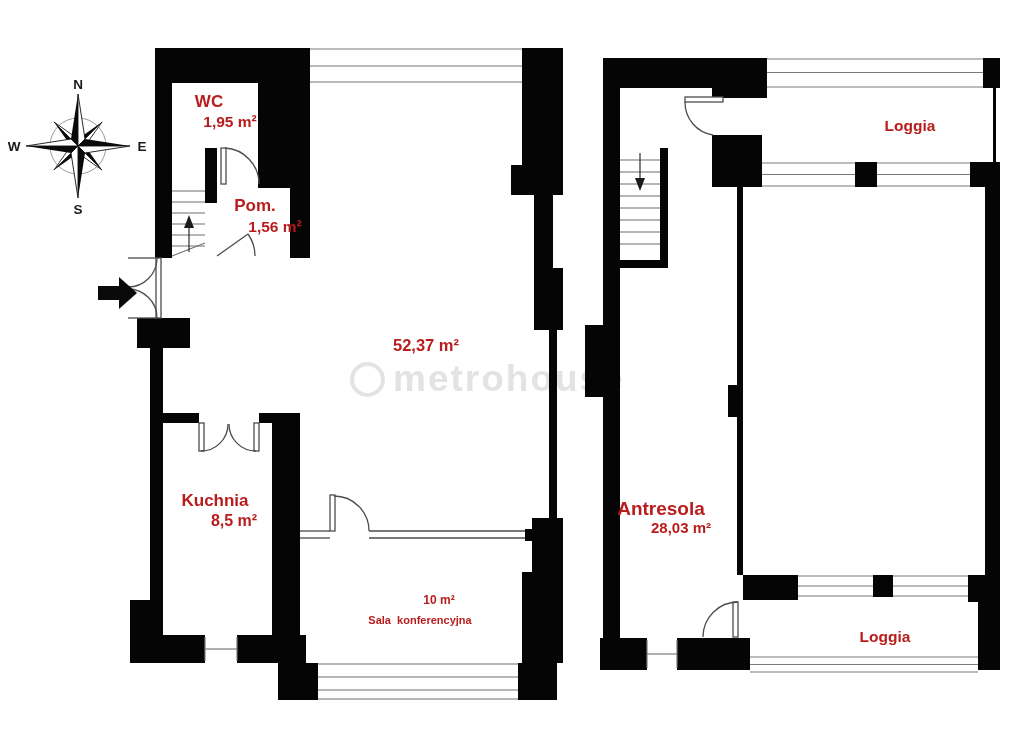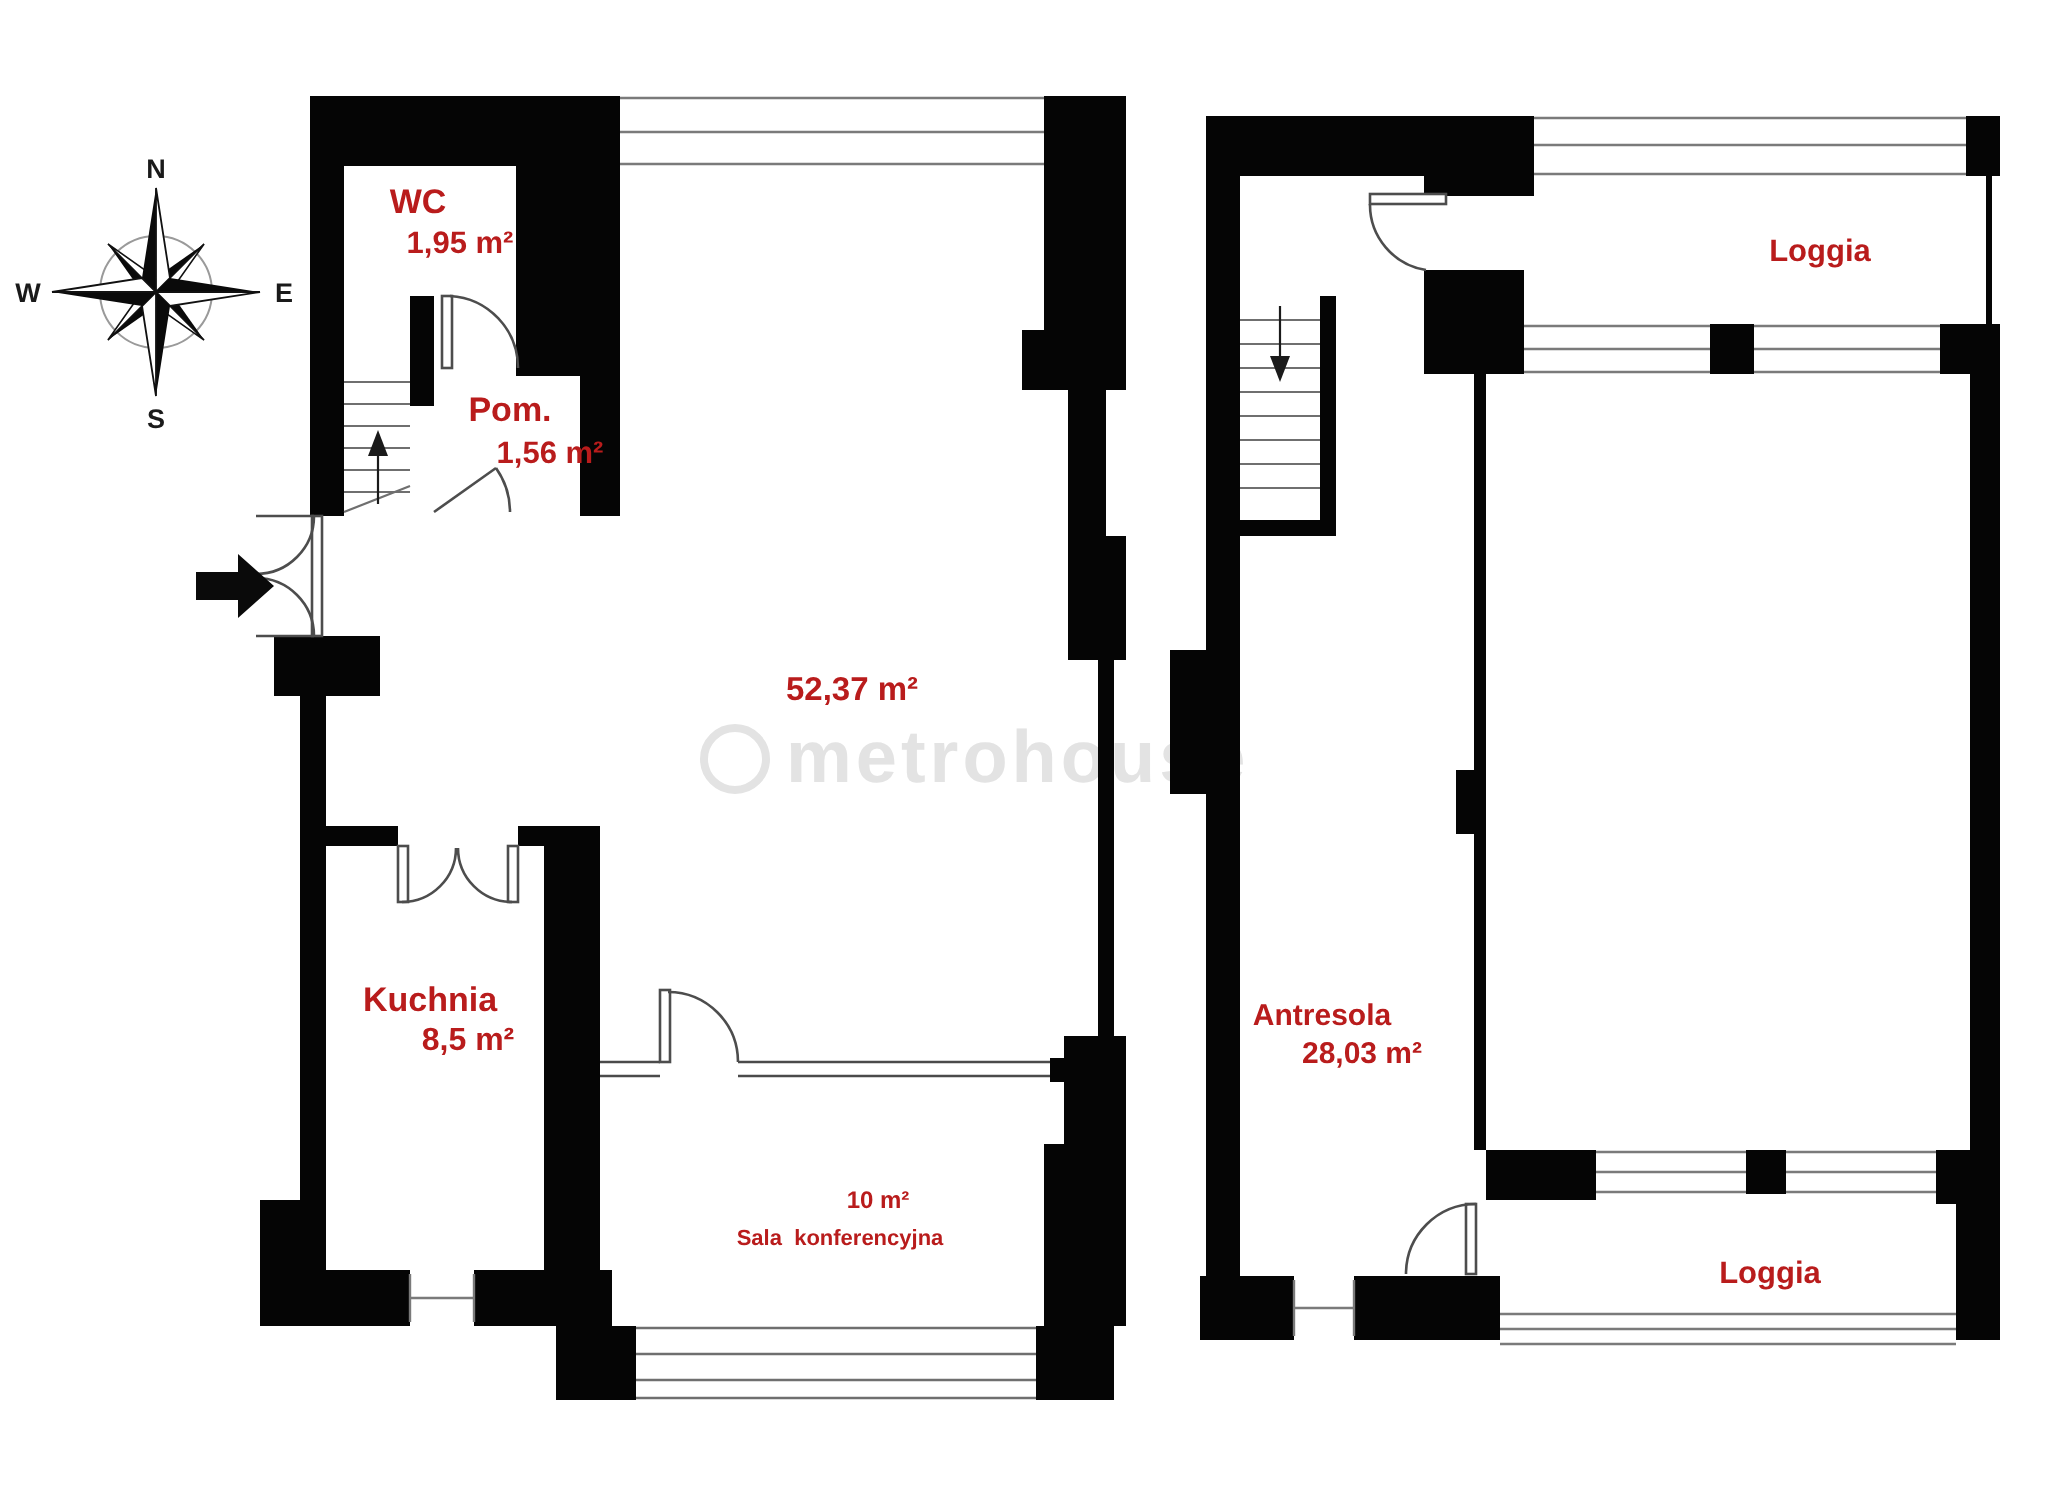--- a/index.html
+++ b/index.html
@@ -276,20 +276,20 @@
   <div class="lbl rm-area" style="left:255px;top:227px;font-size:15.5px;">1,56 m²</div>
 
   <div class="lbl rm-area" style="left:406px;top:345px;font-size:16.5px;">52,37 m²</div>
 
   <div class="lbl rm-name" style="left:215px;top:500px;font-size:17px;">Kuchnia</div>
   <div class="lbl rm-area" style="left:214px;top:521px;font-size:16px;">8,5 m²</div>
 
   <div class="lbl rm-name" style="left:420px;top:620px;font-size:11px;">Sala  konferencyjna</div>
   <div class="lbl rm-area" style="left:419px;top:600px;font-size:12px;">10 m²</div>
 
-  <div class="lbl rm-name" style="left:661px;top:508px;font-size:15px;">Antresola</div>
+  <div class="lbl rm-name" style="left:661px;top:508px;font-size:19px;">Antresola</div>
   <div class="lbl rm-area" style="left:661px;top:527px;font-size:15px;">28,03 m²</div>
 
   <div class="lbl rm-name" style="left:910px;top:126px;font-size:15.5px;">Loggia</div>
 
   <div class="lbl rm-name" style="left:885px;top:637px;font-size:15.5px;">Loggia</div>
 
 </div>
 
 </body></html>

